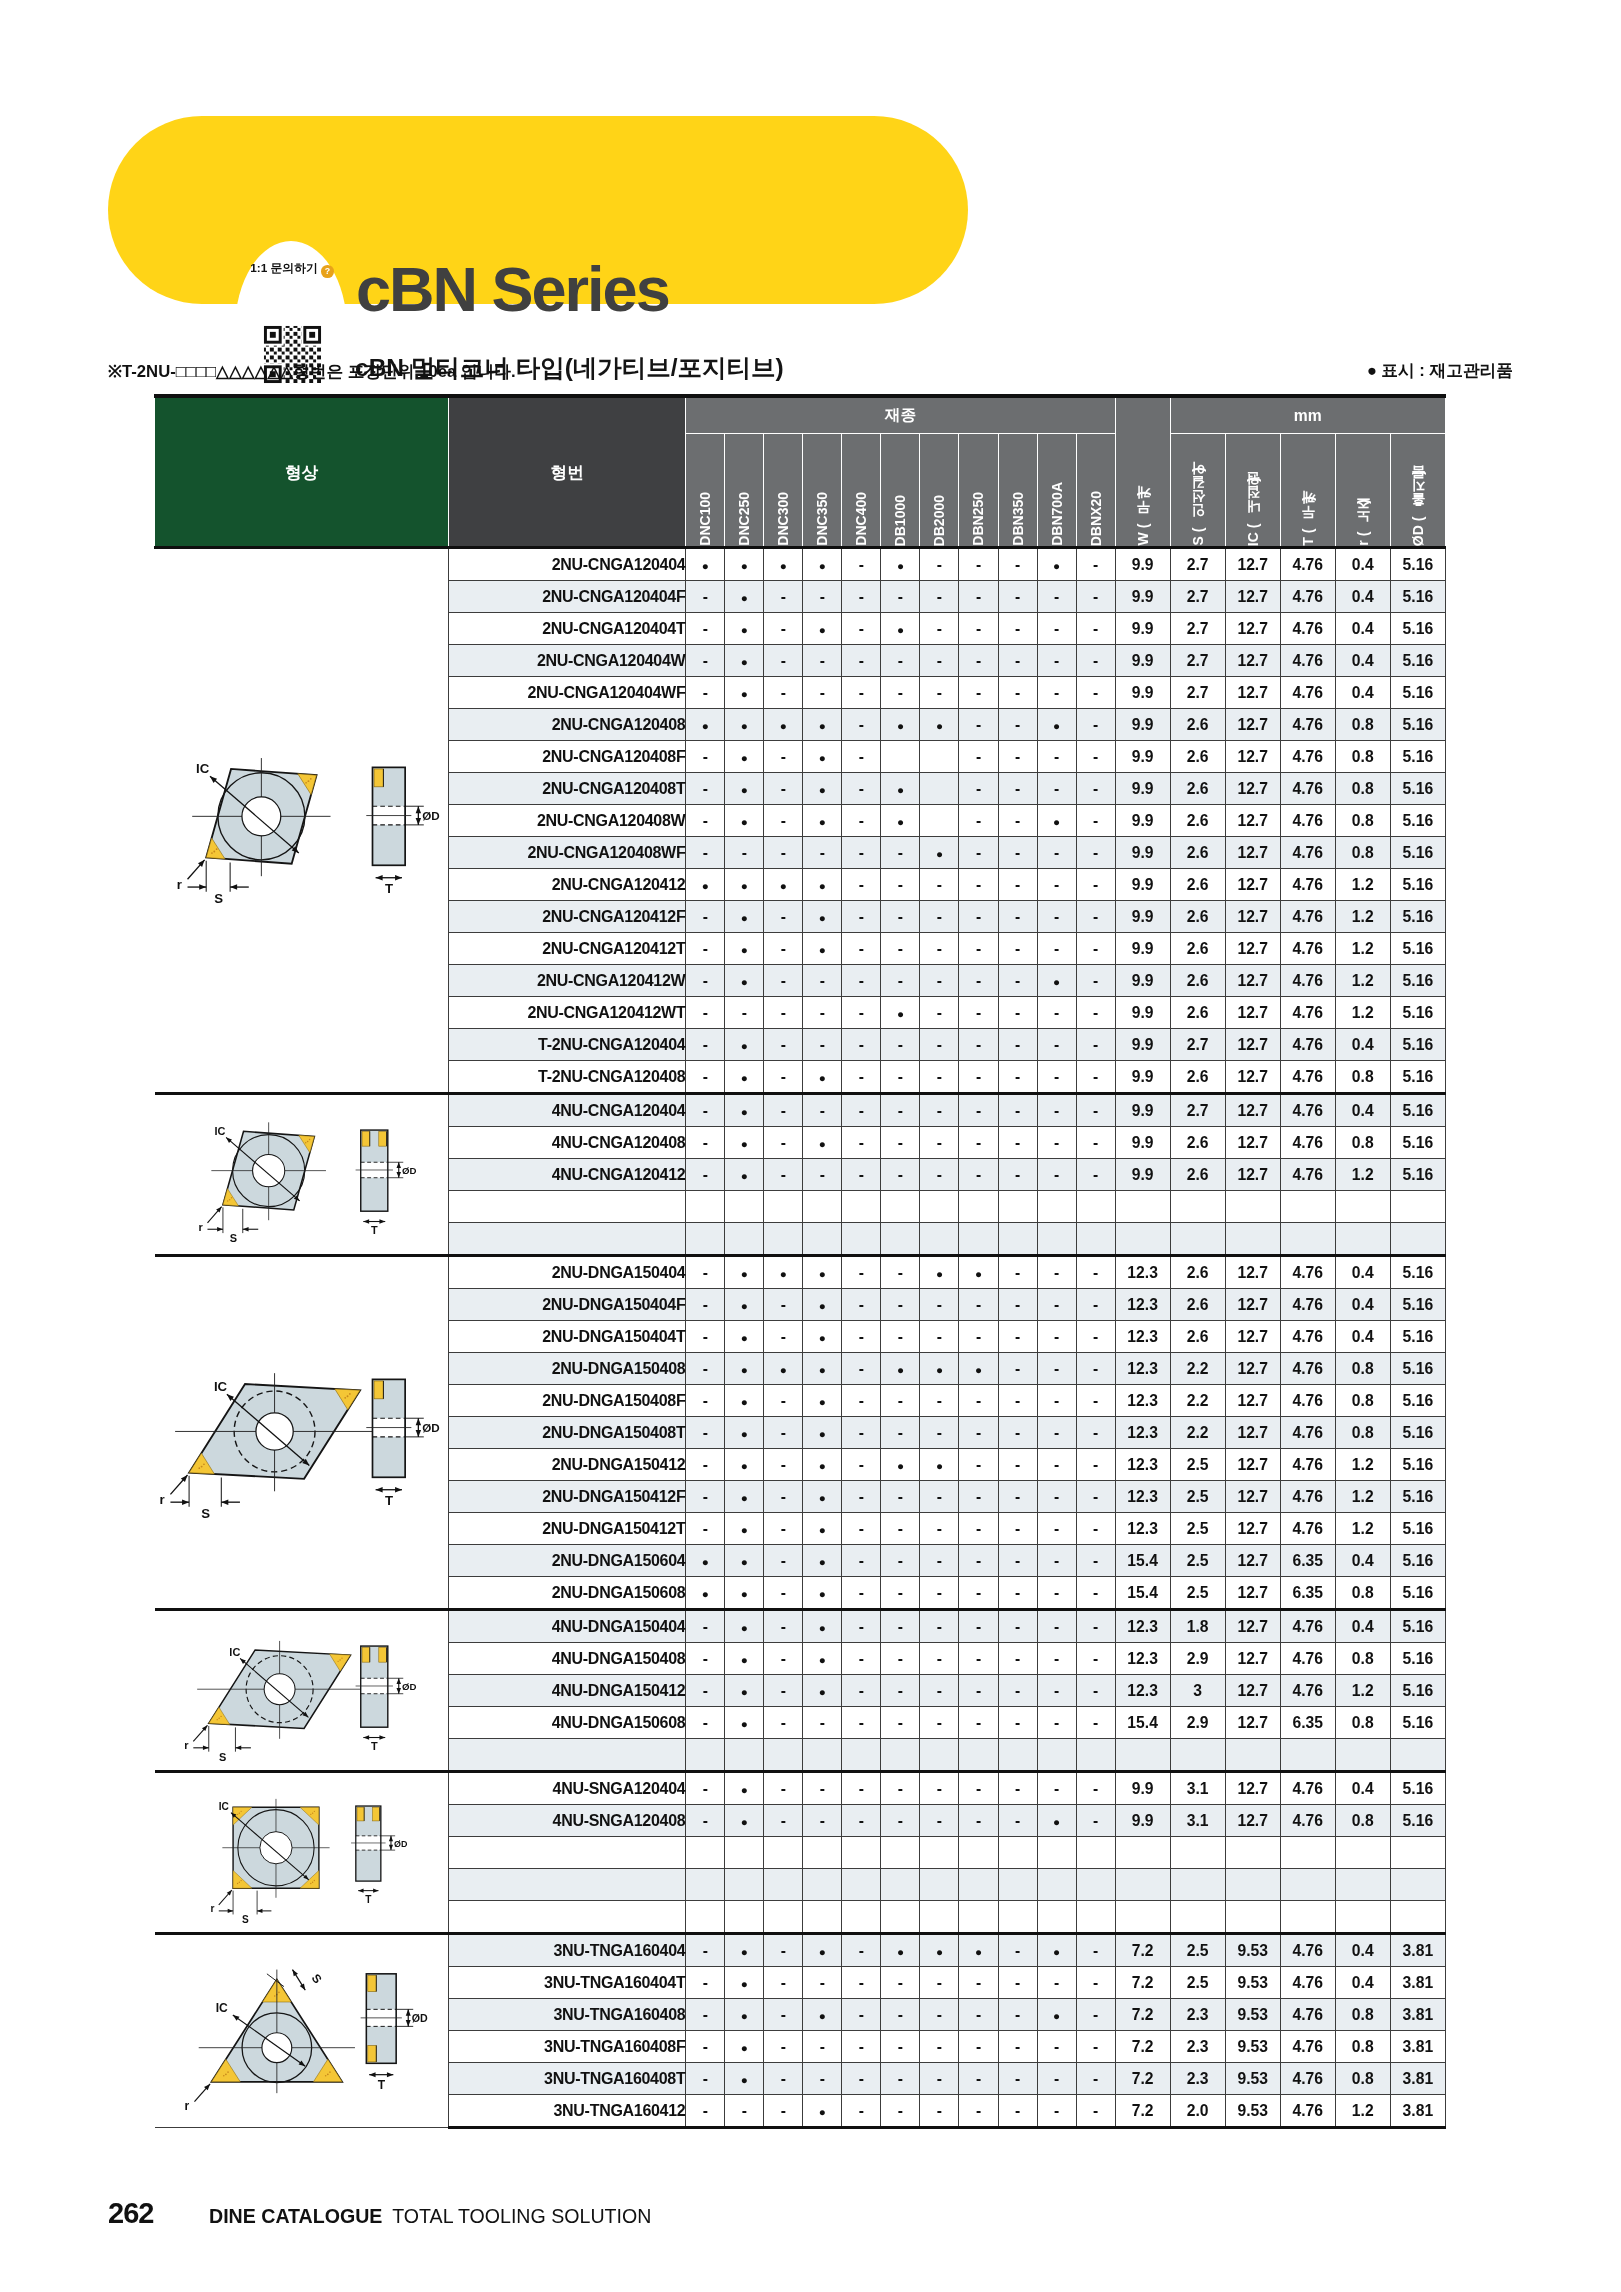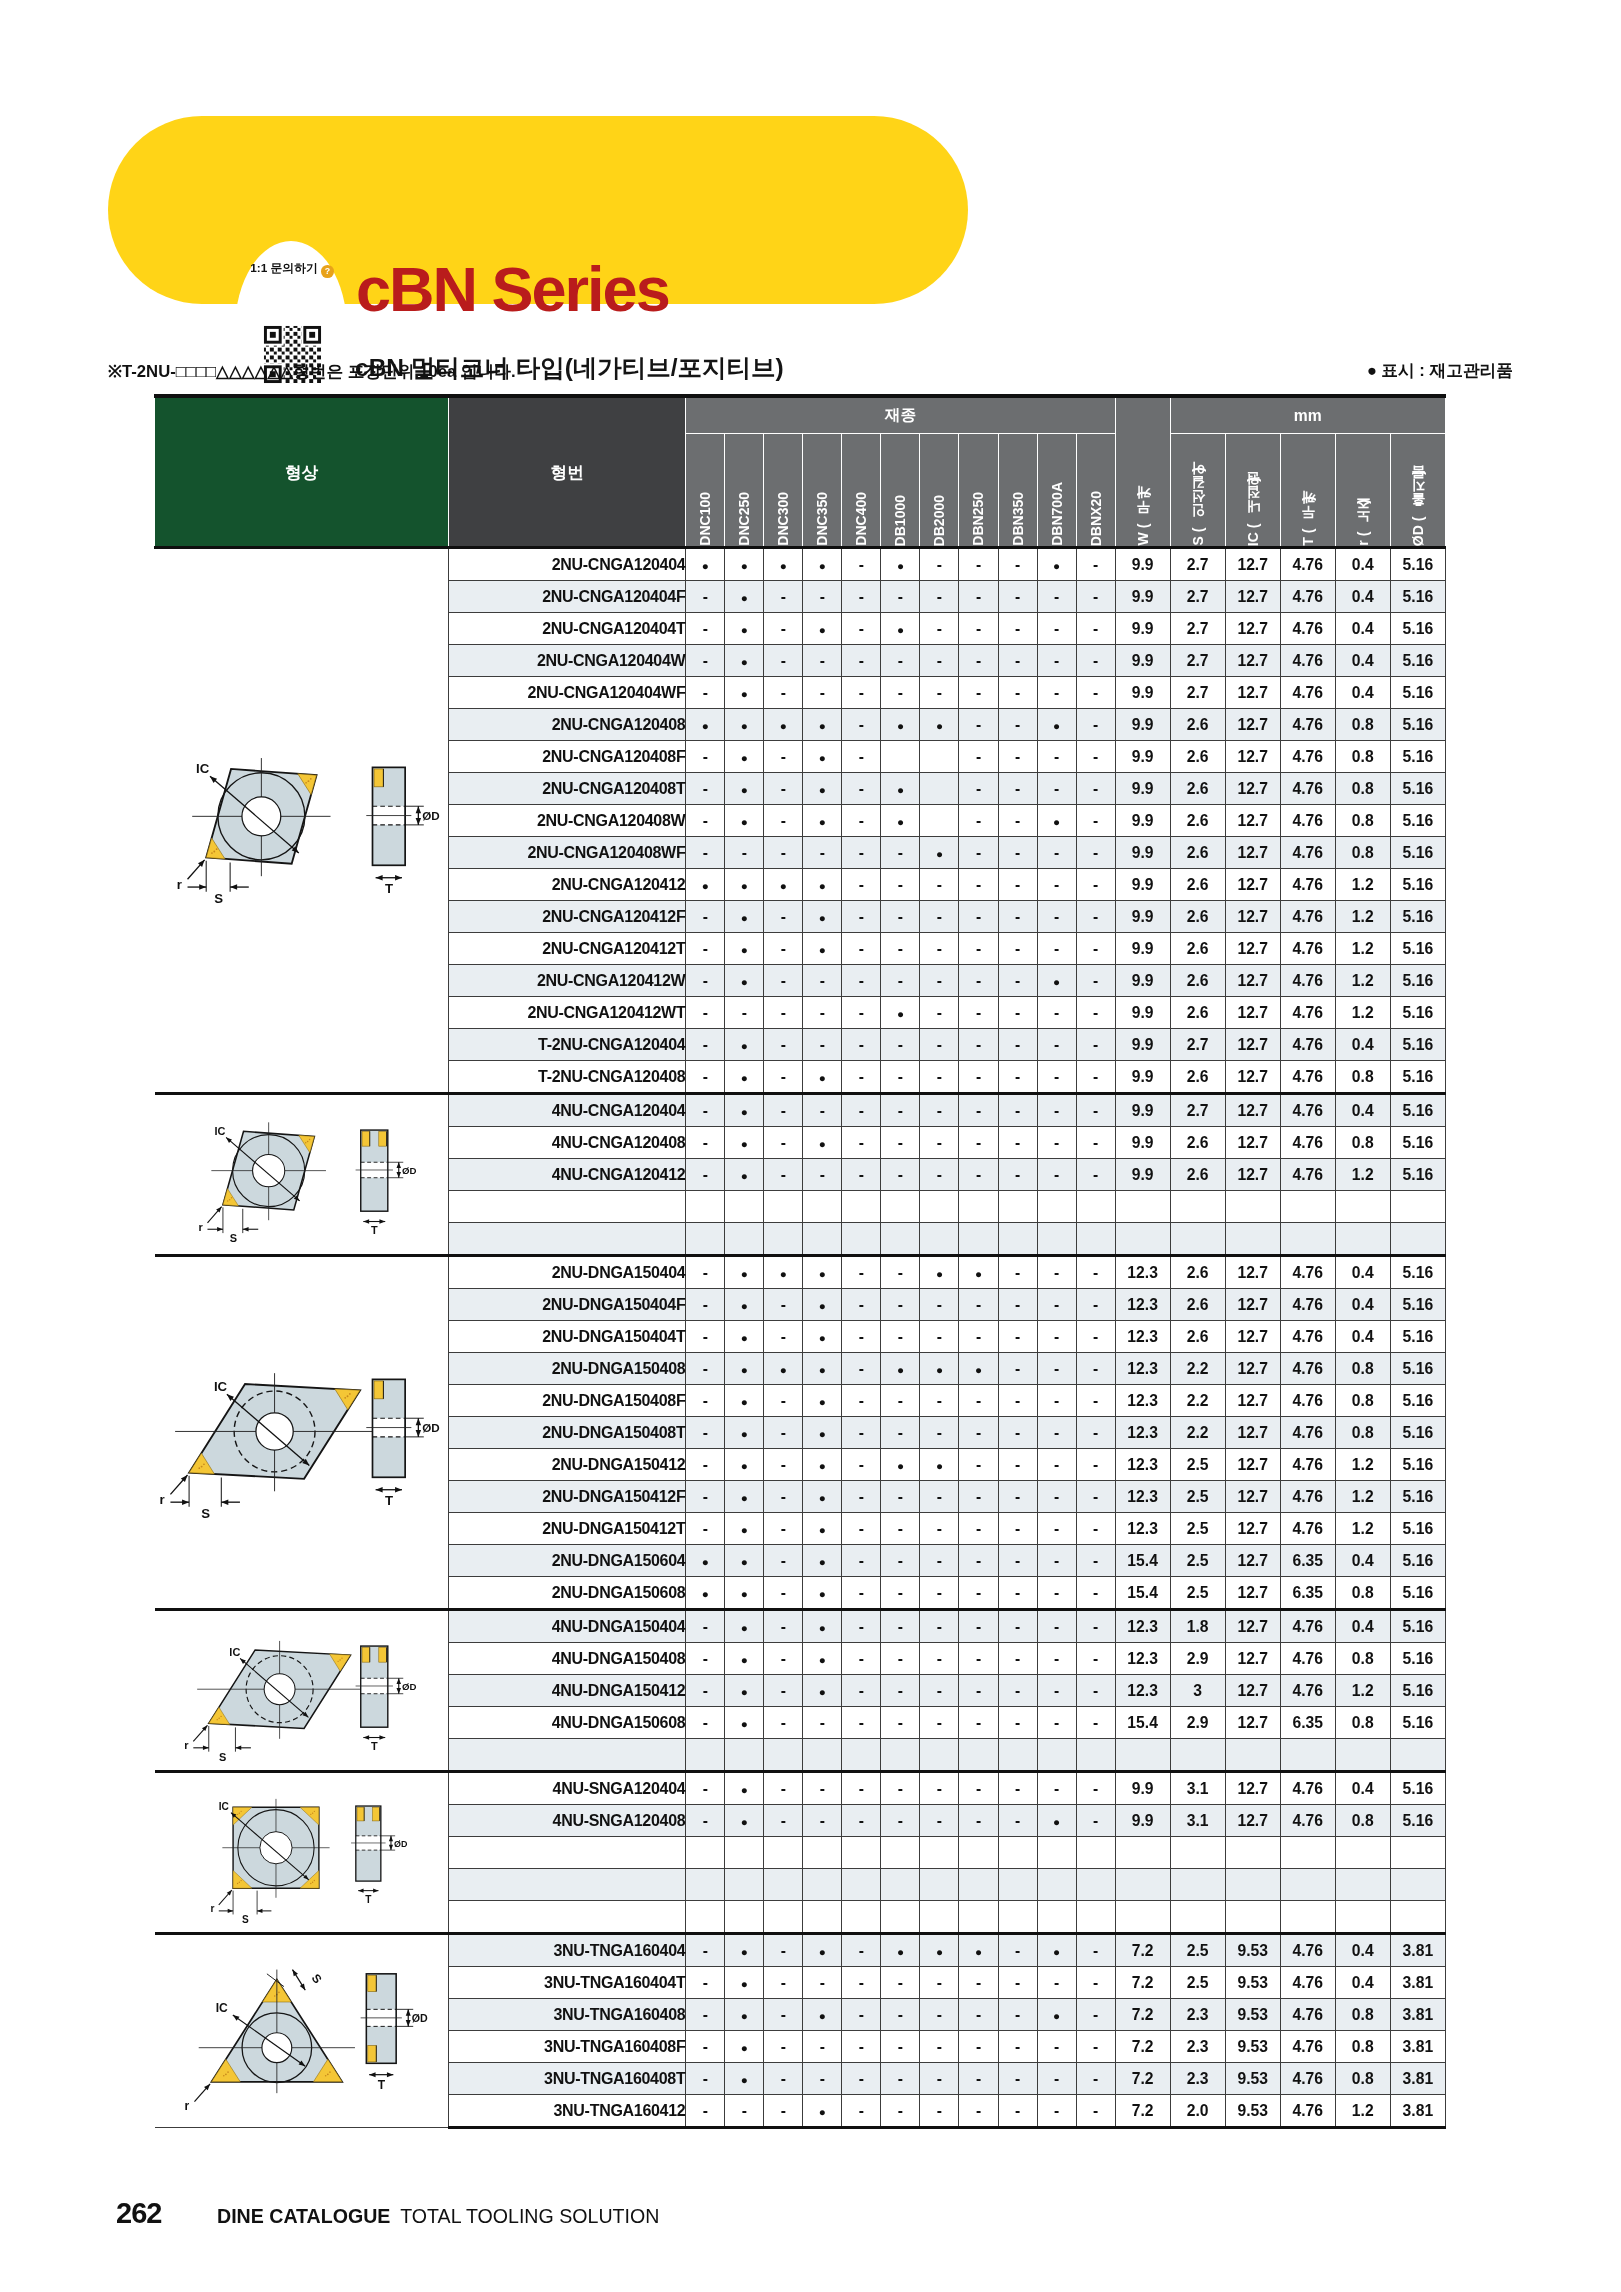--- a/index.html
+++ b/index.html
@@ -9,21 +9,21 @@
   .banner{position:absolute;left:108px;top:116px;width:860px;height:188px;
           background:#ffd417;border-radius:94px;}
   .badge{position:absolute;left:127px;top:125px;width:112px;height:176px;
          background:#fff;border-radius:50%;}
   .inq{position:absolute;left:125px;top:145px;width:118px;text-align:center;
        font-size:11.8px;font-weight:bold;color:#111;white-space:nowrap;}
   .inq .bub{display:inline-block;width:12.7px;height:12.7px;border-radius:50%;
        background:#e8a21a;color:#fff;font-size:8.8px;line-height:12.7px;vertical-align:-2px;}
   .qr{position:absolute;left:154px;top:208px;width:61px;height:61px;}
   .title{position:absolute;left:248px;top:137px;font-size:63px;font-weight:900;
-         letter-spacing:-2px;color:#b91c1c;}
+         letter-spacing:-2px;color:#404040;}
   .subtitle{position:absolute;left:247px;top:235px;font-size:24.5px;font-weight:bold;color:#141414;}
   
   .note-l{position:absolute;left:108px;top:359px;font-size:16.7px;font-weight:bold;}
   .note-r{position:absolute;right:108px;top:359px;font-size:16.7px;font-weight:bold;}
   
   .tbl-wrap{position:absolute;left:154px;top:394px;}
   table{border-collapse:collapse;table-layout:fixed;width:1292px;}
   thead th{border:1px solid #fff;color:#fff;font-weight:bold;padding:0;}
   th.hdr-shape{background:#14532d;font-size:16.7px;}
   th.hdr-model{background:#3f4042;font-size:16.7px;}
@@ -39,21 +39,21 @@
   tbody td{border:1px solid #3c3c3c;height:31px;padding:0;font-weight:bold;
            font-size:15.7px;text-align:center;background:#fff;}
   tbody tr.alt td{background:#e9eef2;}
   td.model-cell{text-align:right;padding-left:9.8px;font-size:16px;letter-spacing:-0.3px;}
   td.shape-cell{background:#fff !important;border-left:0;vertical-align:middle;}
   td .dot{font-size:11.8px;line-height:1;}
   tr.group-start td{border-top:3.9px solid #101010;}
   tbody tr:last-child td{border-bottom:3.9px solid #101010;}
   td.shape-cell svg{display:block;margin:0 auto;}
   
-  .footer{position:absolute;left:116px;top:2197px;display:flex;align-items:baseline;gap:21.6px;}
+  .footer{position:absolute;left:108px;top:2197px;display:flex;align-items:baseline;gap:21.6px;}
   .pageno{font-size:29px;font-weight:900;letter-spacing:-1px;}
   .brand{font-size:19.6px;font-weight:900;margin-left:34px;}
   .tagline{font-size:19.6px;font-weight:normal;margin-left:-11.8px;}
 </style>
 </head>
 <body>
 
 <div class="banner">
   <div class="badge"></div>
   <div class="inq"><span>1:1 문의하기</span> <span class="bub">?</span></div>

